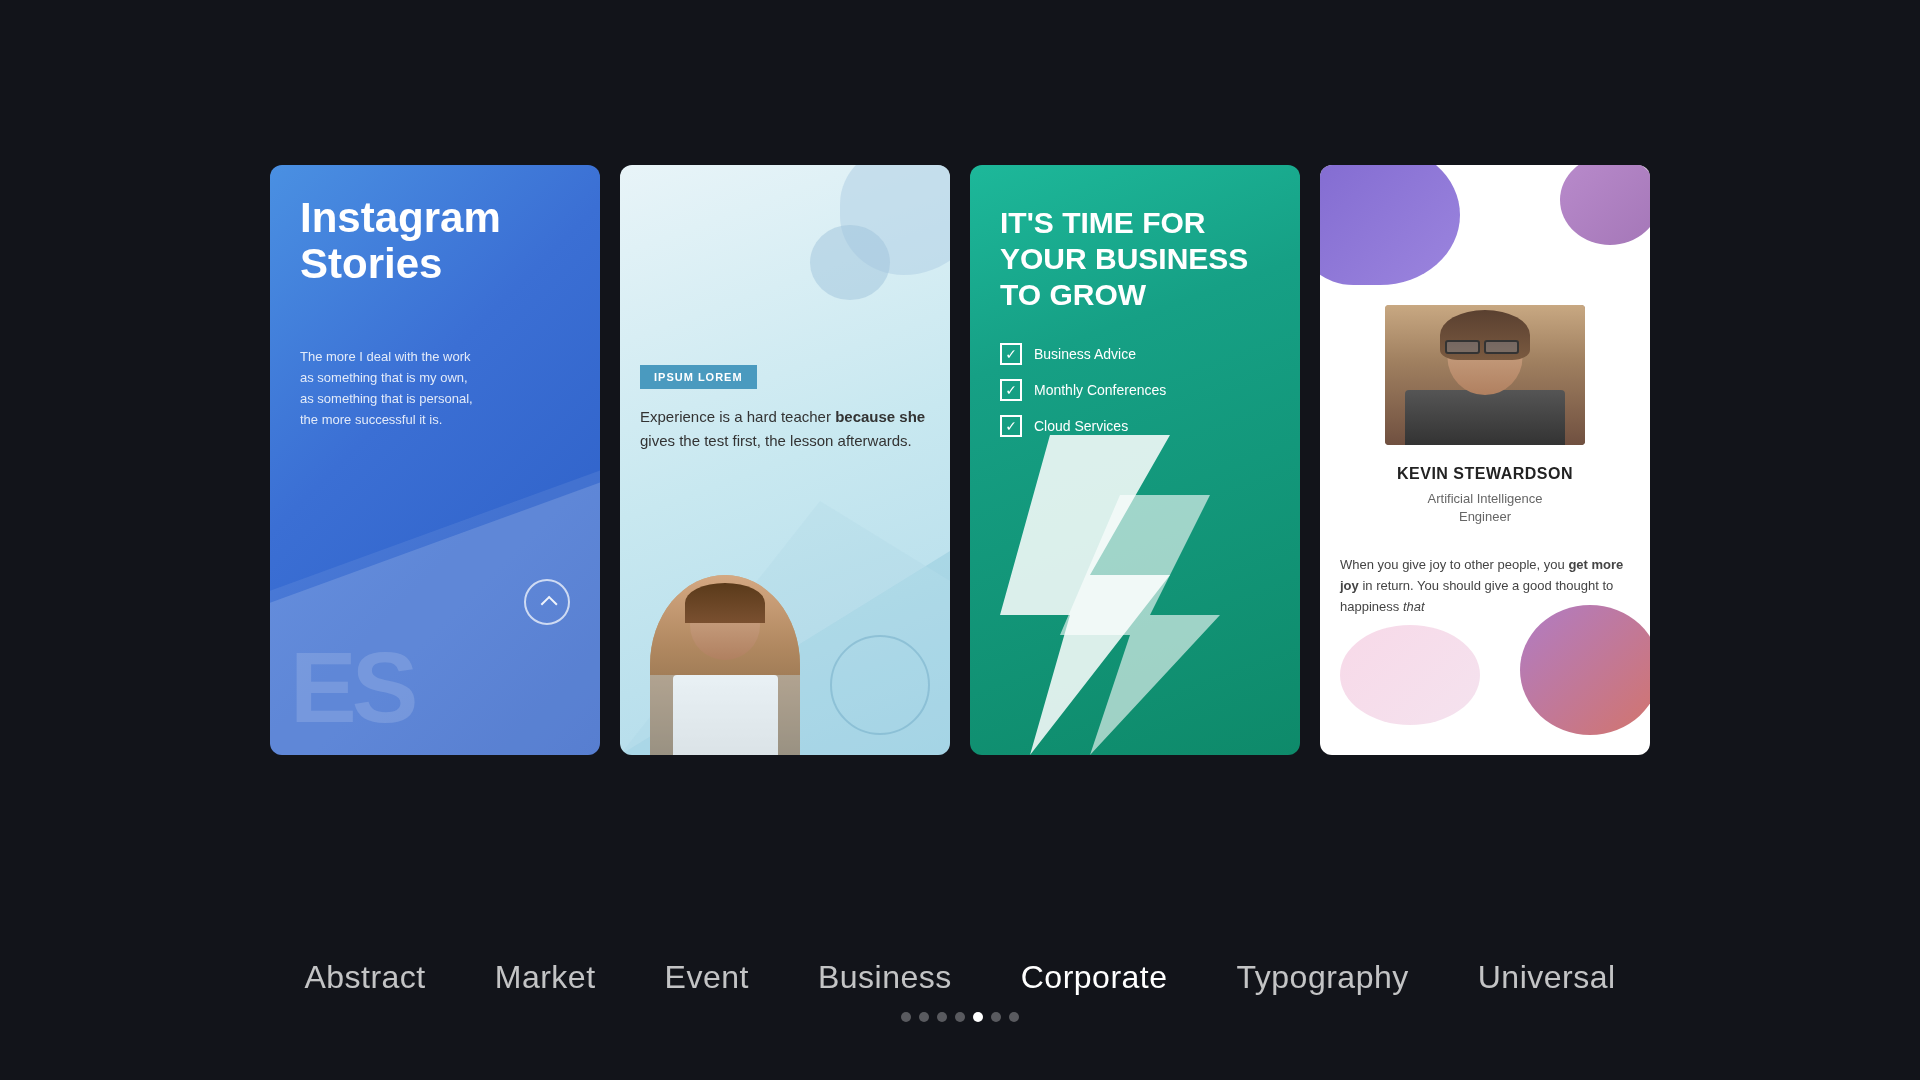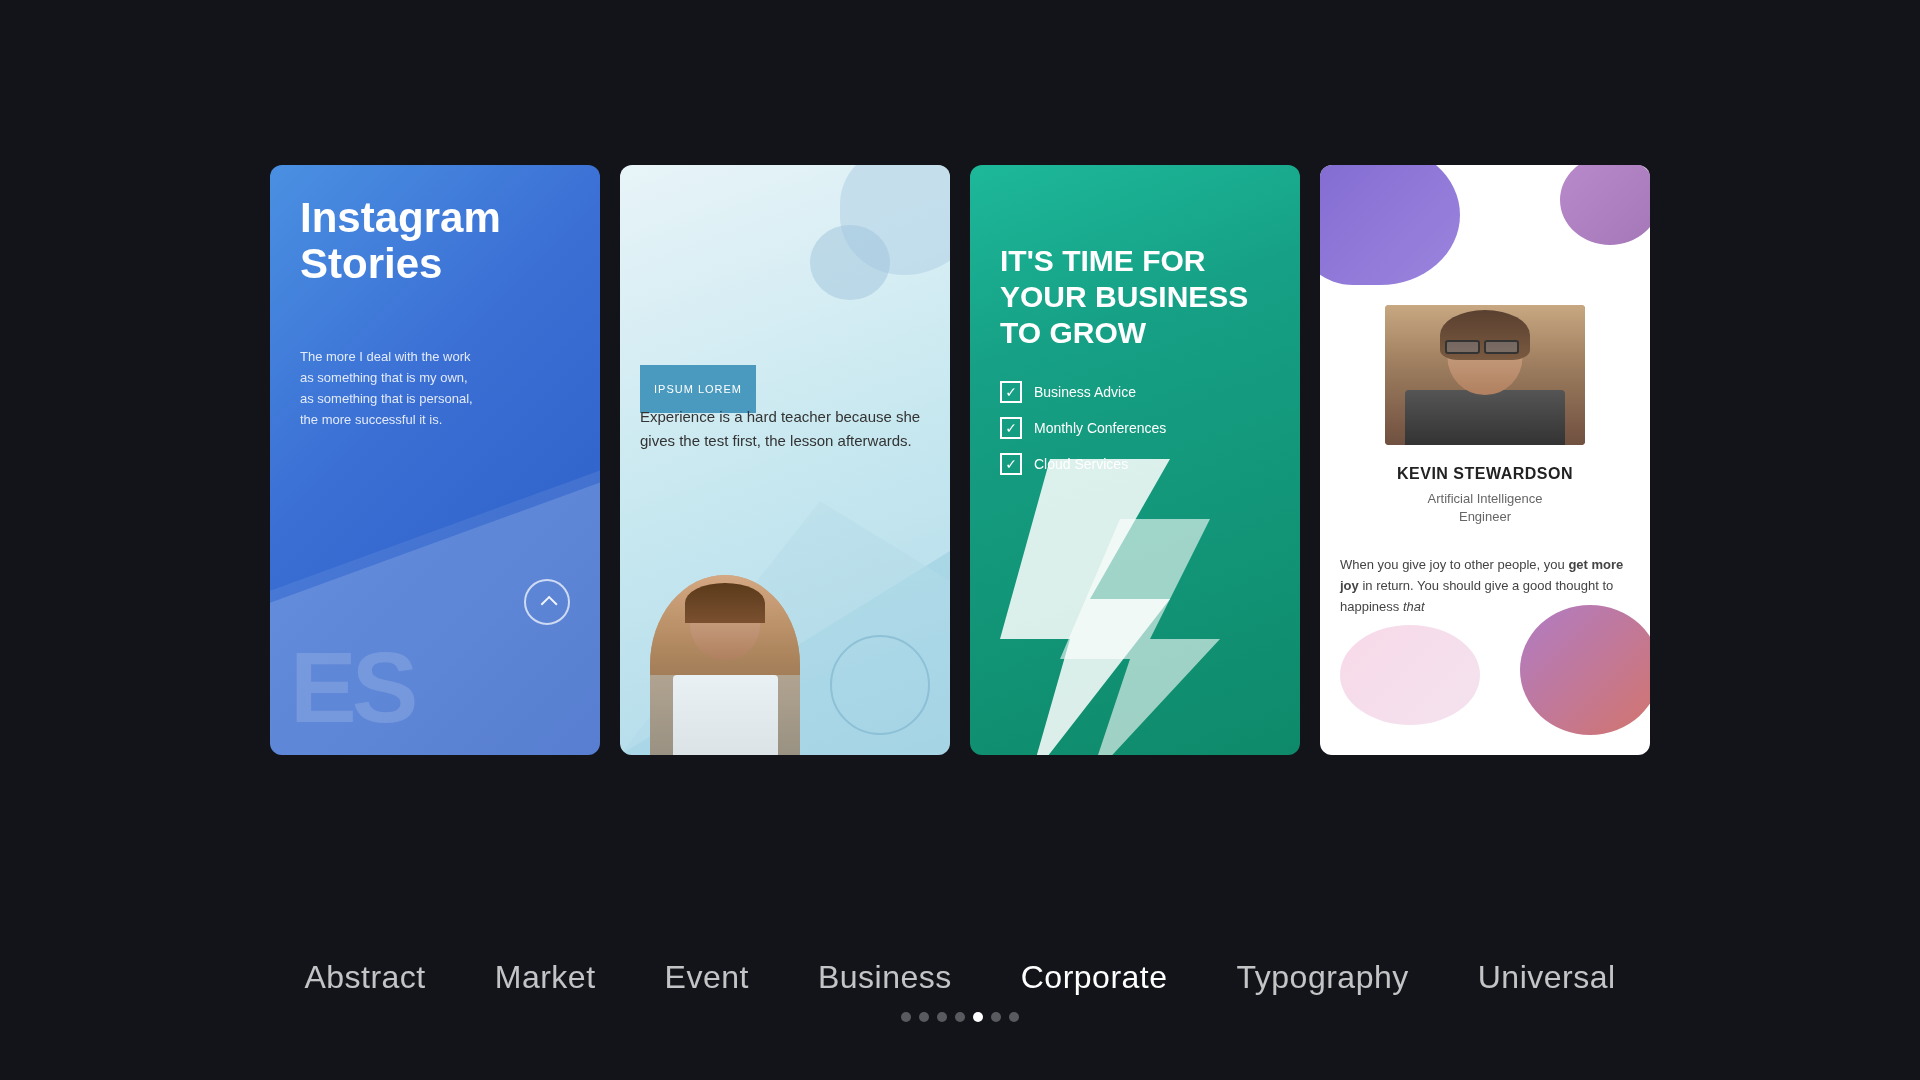--- a/index.html
+++ b/index.html
@@ -148,39 +148,39 @@
       background: rgba(160,195,220,0.5);
       border-radius: 50%;
     }
 
     .card-2-badge {
       position: absolute;
       top: 200px;
       left: 20px;
       background: #4a9abf;
       color: white;
-      padding: 18px 14px;
+      padding: 6px 14px;
       font-size: 11px;
-      font-weight: 400;
+      font-weight: 700;
       letter-spacing: 1px;
     }
 
     .card-2-text {
       position: absolute;
       top: 240px;
       left: 20px;
       right: 20px;
       font-size: 15px;
       color: #333;
       line-height: 1.6;
       z-index: 2;
     }
 
     .card-2-text strong {
-      font-weight: 400;
+      font-weight: 700;
     }
 
     .card-2-image {
       position: absolute;
       bottom: 0;
       left: 30px;
       width: 150px;
       height: 180px;
       border-radius: 50% 50% 0 0;
       background: linear-gradient(180deg, #c4a882 0%, #a08060 100%);
@@ -208,23 +208,22 @@
 
     
     .card-3 {
       background: linear-gradient(160deg, #1db89a 0%, #16a085 30%, #0e8a6a 100%);
     }
 
     .card-3-inner {
       position: relative;
       width: 100%;
       height: 100%;
-      padding: 54px 30px;
-      overflow: hidden;
-      margin-top: 24px;
+      padding: 40px 30px;
+      overflow: hidden;
     }
 
     .card-3-title {
       font-size: 30px;
       font-weight: 700;
       color: white;
       line-height: 1.2;
       text-transform: uppercase;
       margin-bottom: 30px;
       position: relative;

